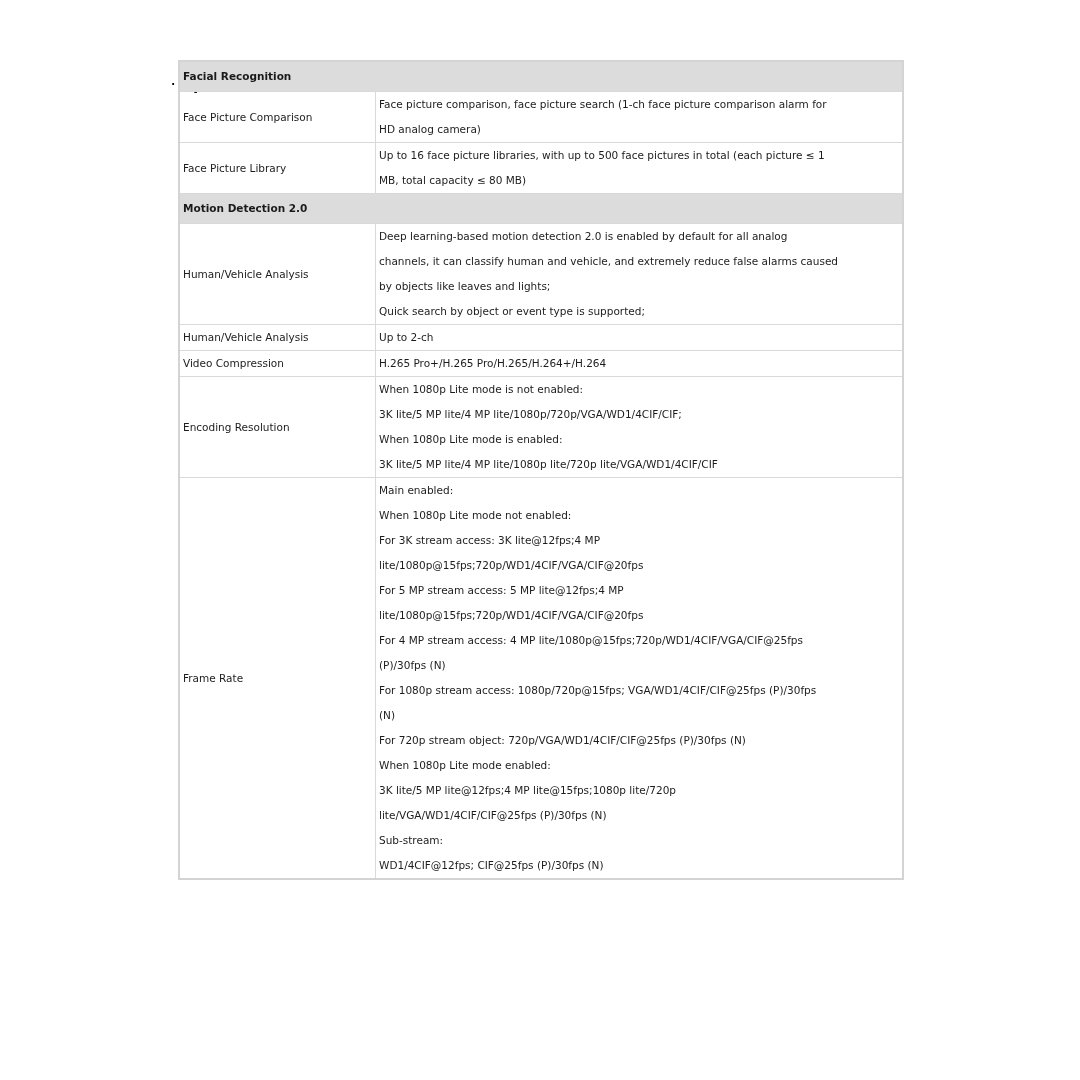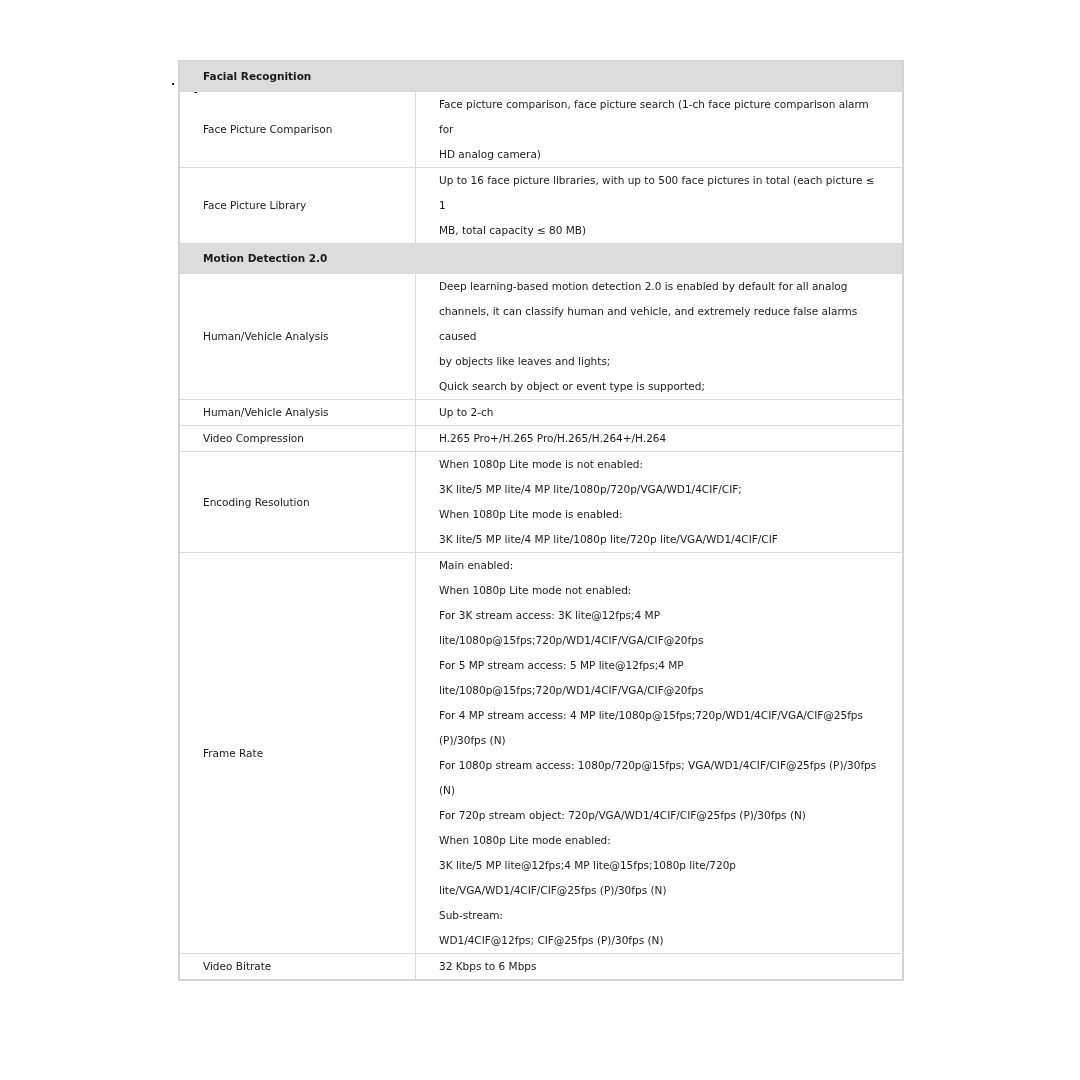--- a/index.html
+++ b/index.html
@@ -3,21 +3,21 @@
 <meta charset="utf-8">
 <style>
   html, body { margin:0; padding:0; background:#ffffff; }
   body { width:1080px; height:1080px; position:relative; overflow:hidden;
          font-family:"DejaVu Sans", sans-serif; color:#1c1c1c; }
   .title { position:absolute; left:170px; top:24px; font-size:19px; font-weight:bold;
            font-family:"Liberation Sans", sans-serif; color:#000000; letter-spacing:0px;margin-top:48px; }
   .title .bullet { font-weight:normal; margin-right:4px; }
   table.spec { position:absolute; left:178px; top:60px; width:726px;
                border-collapse:collapse; border:2px solid #d4d4d4; font-size:10.5px; }
-  table.spec td { border:1px solid #d9d9d9; vertical-align:middle; padding:0 23px;
+  table.spec td { border:1px solid #d9d9d9; vertical-align:middle; padding:0 3px;
                   line-height:25px; }
   tr.section td { background:#dcdcdc; font-weight:bold; height:29px; color:#1a1a1a; }
   td.label { width:189px;margin-top:36px; }
   td.value { }
   .line { display:block; }
 </style>
 </head>
 <body>
 
 <div class="title">
@@ -90,20 +90,14 @@
           <span class="line">For 1080p stream access: 1080p/720p@15fps; VGA/WD1/4CIF/CIF@25fps (P)/30fps</span>
           <span class="line">(N)</span>
           <span class="line">For 720p stream object: 720p/VGA/WD1/4CIF/CIF@25fps (P)/30fps (N)</span>
           <span class="line">When 1080p Lite mode enabled:</span>
           <span class="line">3K lite/5 MP lite@12fps;4 MP lite@15fps;1080p lite/720p</span>
           <span class="line">lite/VGA/WD1/4CIF/CIF@25fps (P)/30fps (N)</span>
           <span class="line">Sub-stream:</span>
           <span class="line">WD1/4CIF@12fps; CIF@25fps (P)/30fps (N)</span>
         </td>
       </tr>
-      <tr>
-        <td class="label">Video Bitrate</td>
-        <td class="value">
-          <span class="line">32 Kbps to 6 Mbps</span>
-        </td>
-      </tr>
     </tbody>
 </table>
 
 </body></html>

